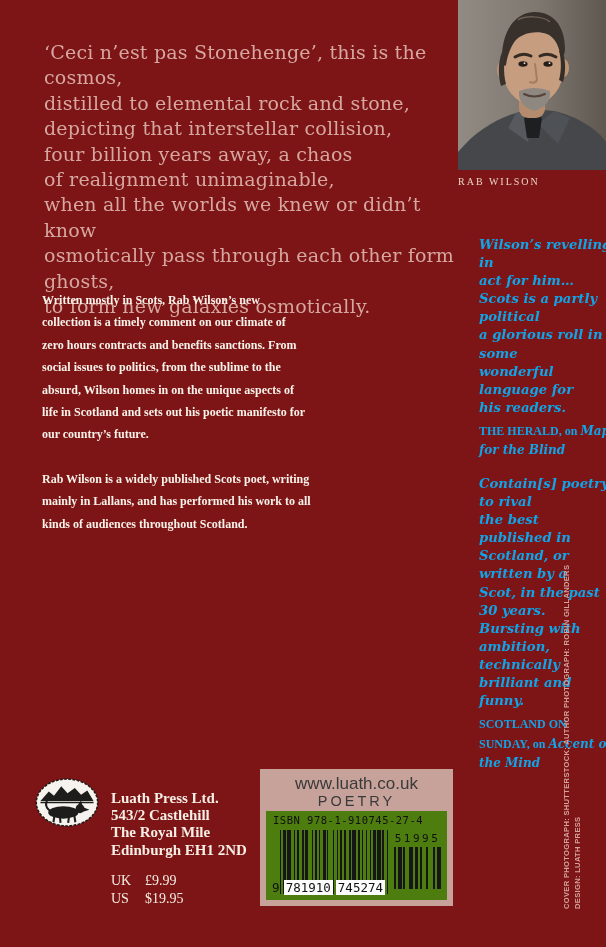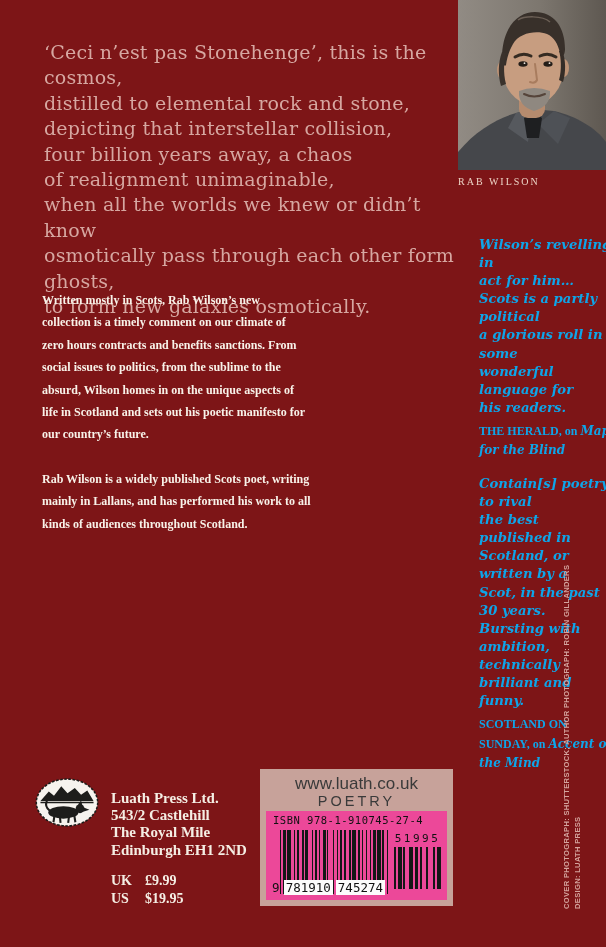--- a/index.html
+++ b/index.html
@@ -36,34 +36,34 @@
   .attribution{margin-top:5px;font-size:12px;font-weight:700;line-height:19.5px;}
   .attribution .work{font-style:italic;font-family:"DejaVu Serif",serif;}
   
   .logo{position:absolute;left:34px;top:777px;width:66px;height:51px;}
   .pub-text{
     position:absolute;left:111px;top:790px;
     color:#f5eee4;font-weight:700;font-size:15px;line-height:17.2px;
   }
   .prices{
     position:absolute;left:111px;top:872px;
-    color:#f5eee4;font-weight:700;font-size:14px;line-height:17.5px;
+    color:#f5eee4;font-weight:400;font-size:14px;line-height:17.5px;
   }
   .price-region{display:inline-block;width:34px;}
   
   .panel{position:absolute;left:250px;top:769px;width:193px;height:137px;background:#c7a29a;margin-left:10px;}
   .panel-site{
     margin-top:5px;text-align:center;color:#3a3a3a;
     font-family:"Liberation Sans",sans-serif;font-size:17px;line-height:19px;
   }
   .panel-cat{
     text-align:center;color:#3a3a3a;font-family:"Liberation Sans",sans-serif;
     font-size:14.5px;letter-spacing:3px;line-height:17px;
   }
-  .bcbox{position:absolute;left:6px;top:42px;width:181px;height:89px;background:#ec4899;}
+  .bcbox{position:absolute;left:6px;top:42px;width:181px;height:89px;background:#4d7c0f;}
   .isbn{
     position:absolute;left:7px;top:3px;color:#111;
     font-family:"DejaVu Sans Mono",monospace;font-size:10.5px;letter-spacing:.5px;
   }
   .ean{position:absolute;left:6px;top:19px;width:118px;height:64px;}
   .ean .bars{position:absolute;left:8px;right:2px;top:0;bottom:0;}
   .bars i{position:absolute;top:0;bottom:0;background:#161616;}
   .ean-digits{
     position:absolute;left:0;right:2px;bottom:-1px;height:15px;
     display:flex;align-items:flex-end;

